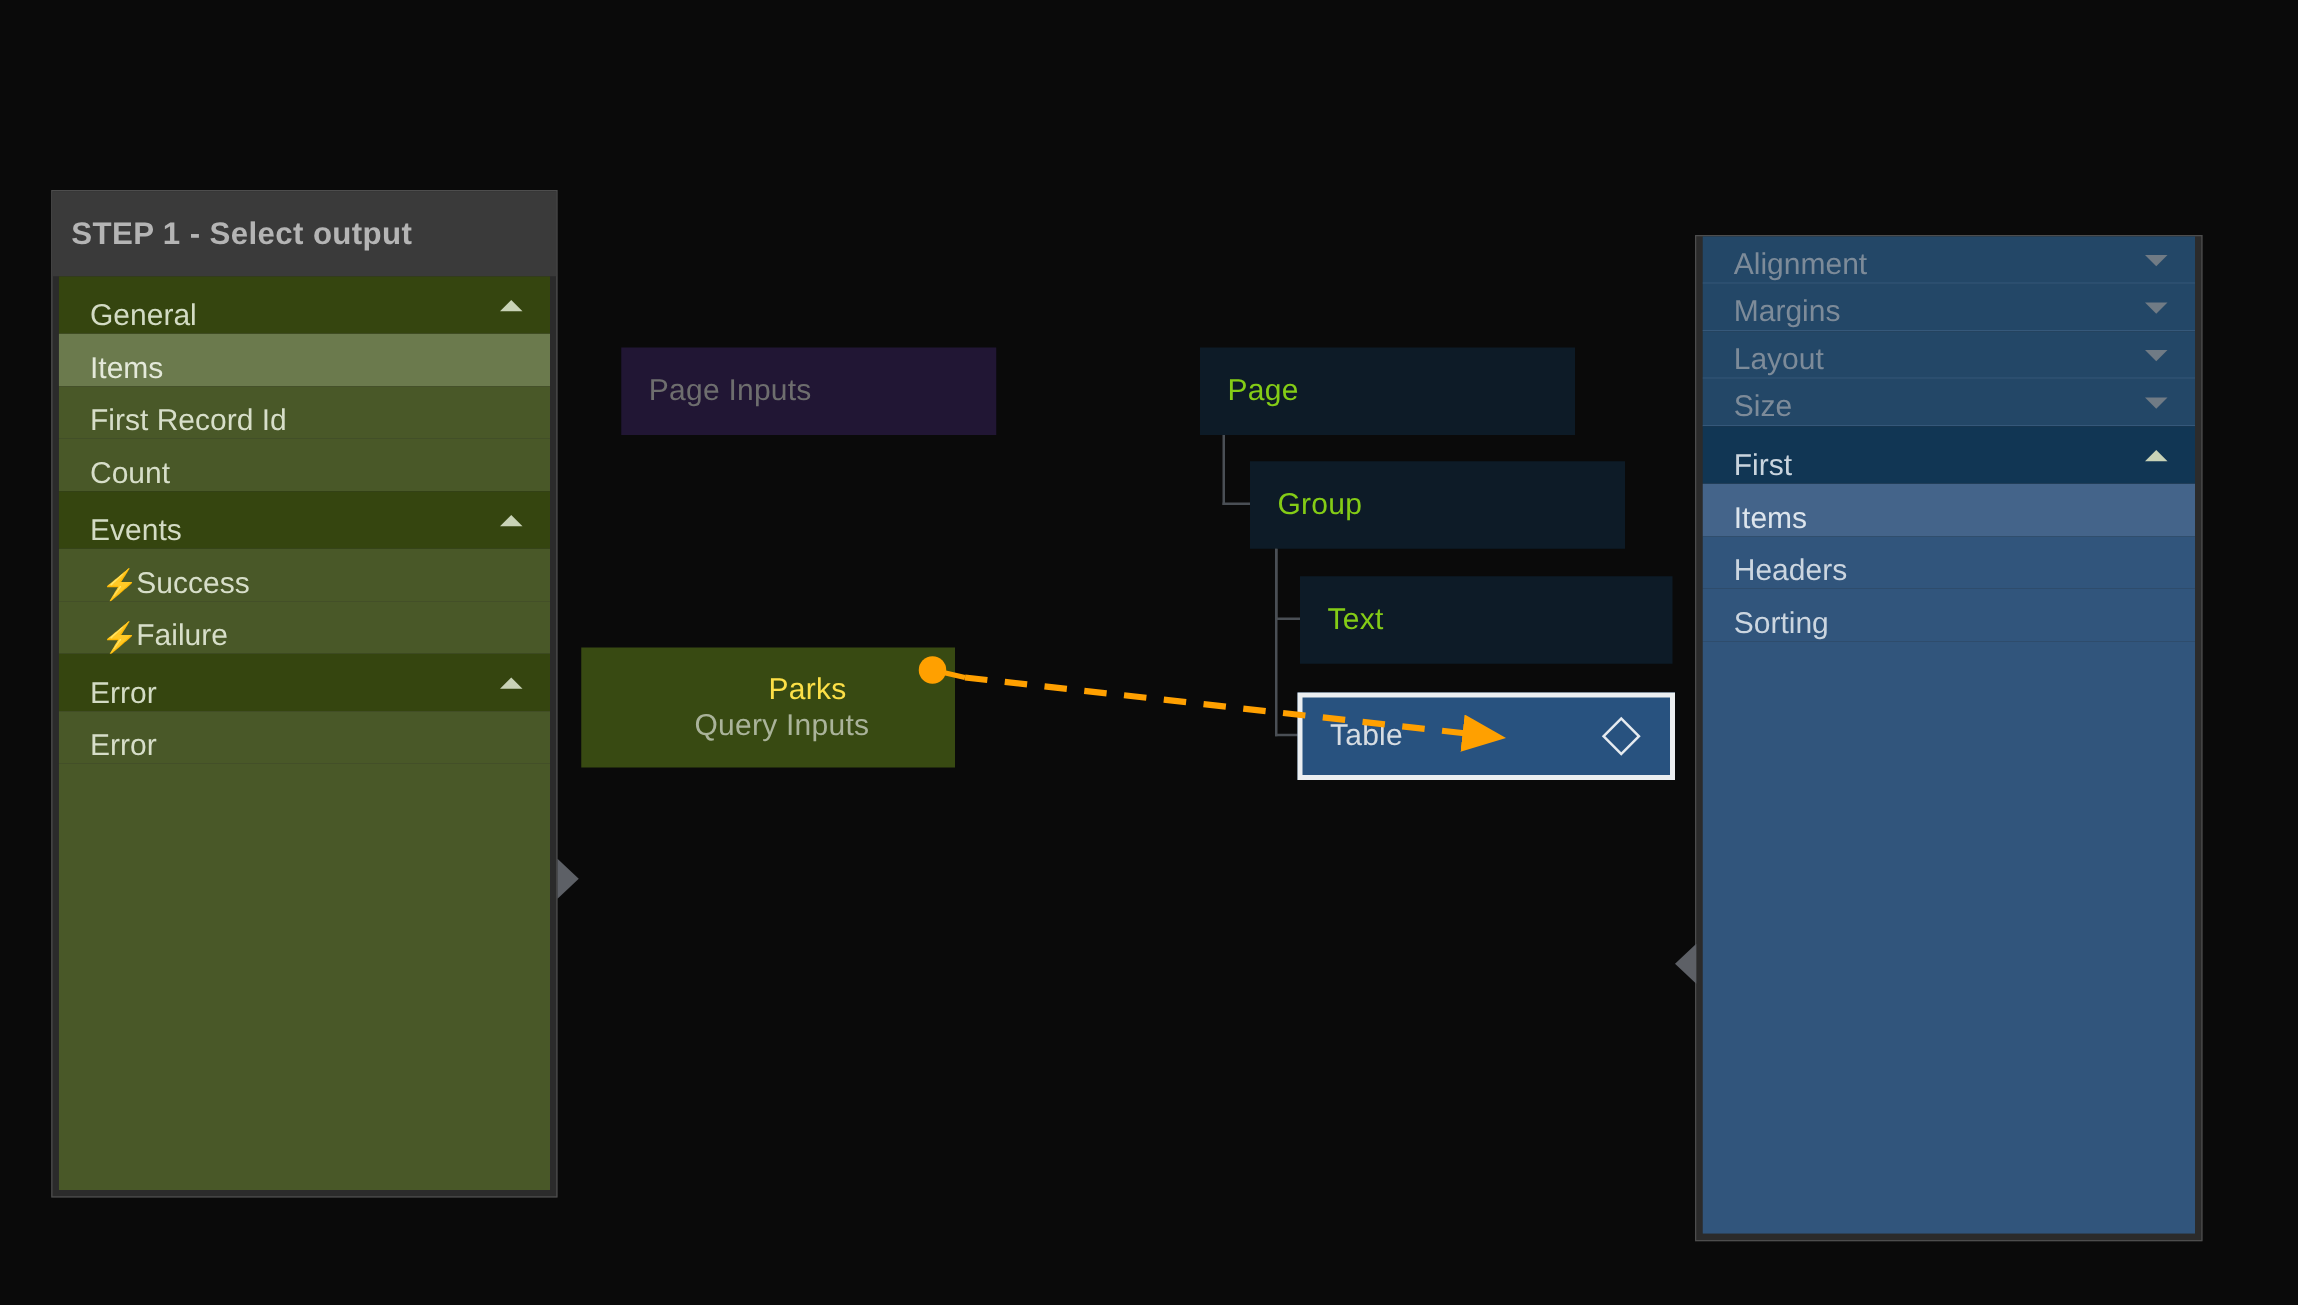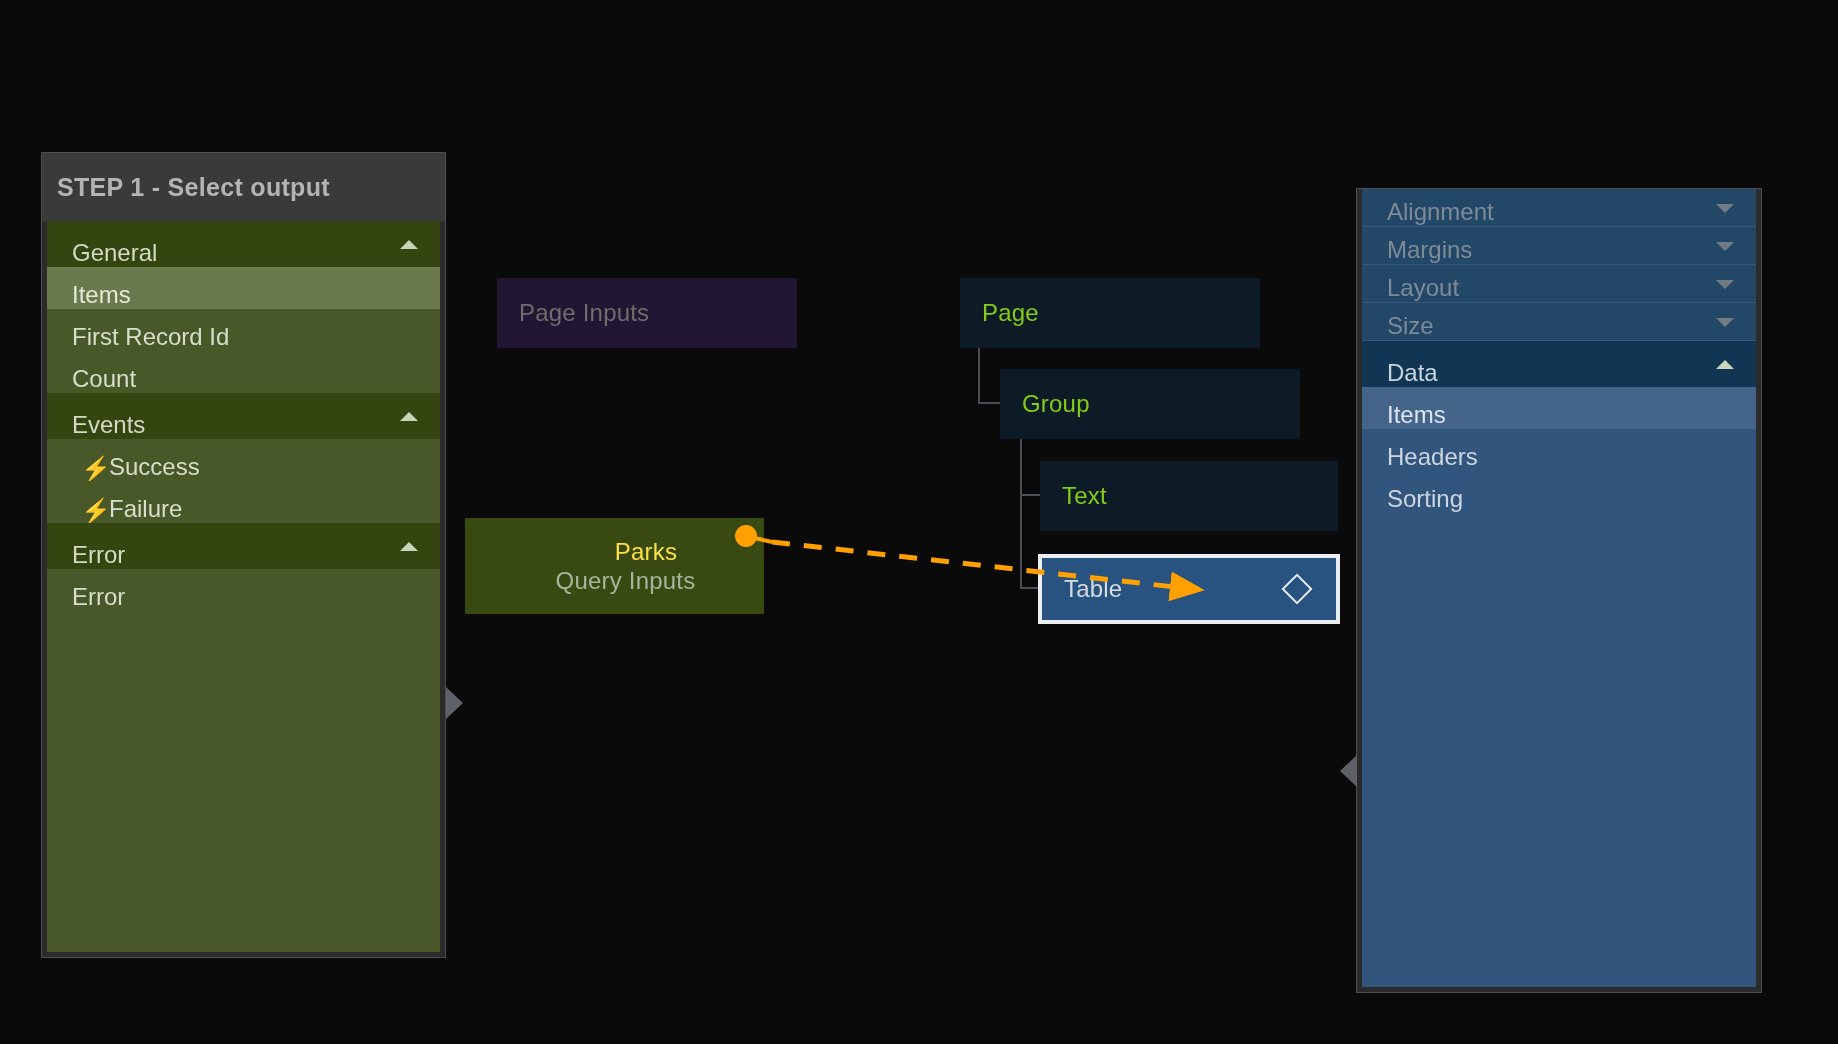--- a/index.html
+++ b/index.html
@@ -287,21 +287,21 @@
     <div class="row b-collapsed">
       <span>Layout</span>
       <span class="chev down"></span>
     </div>
     <div class="row b-collapsed">
       <span>Size</span>
       <span class="chev down"></span>
     </div>
 
     <div class="row b-group">
-      <span>Data</span>
+      <span>First</span>
       <span class="chev up"></span>
     </div>
     <div class="row b-item sel">
       <span>Items</span>
     </div>
     <div class="row b-item">
       <span>Headers</span>
     </div>
     <div class="row b-item">
       <span>Sorting</span>

